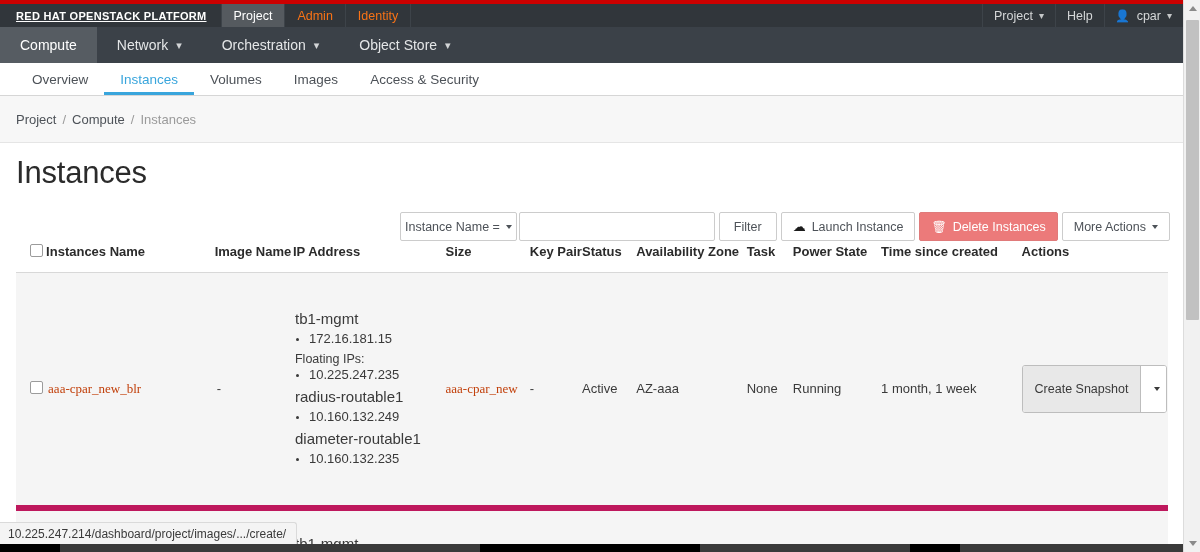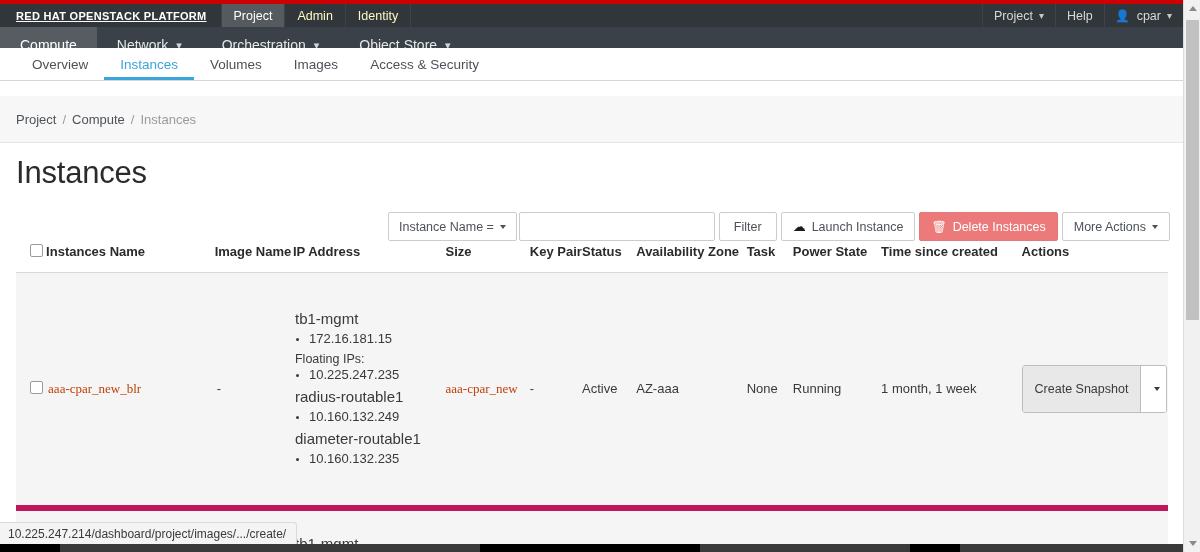--- a/index.html
+++ b/index.html
@@ -33,21 +33,21 @@
     color: #ffffff;
     font-size: 11px;
     font-weight: bold;
     letter-spacing: 0.3px;
     white-space: nowrap;
     text-decoration: underline;
   }
   .topnav-item {
     display: flex; align-items: center;
     padding: 0 12px;
-    color: #fef9c3;
+    color: #f97316;
     font-size: 12.5px;
     white-space: nowrap;
     border-left: 1px solid #3d4349;
   }
   .topnav-item.active {
     background: #555a5f;
     color: #ffffff;
   }
   .topbar-spacer { flex: 1 1 auto; border-left: 1px solid #3d4349; }
   .topnav-right {
@@ -82,21 +82,21 @@
     white-space: nowrap;
   }
   .secondbar-item.active {
     background: #565c62;
     color: #ffffff;
   }
   .secondbar-item .chev { font-size: 11px; margin-left: 8px; }
 
   
   .tabstrip {
-    position: absolute; top: 48px; left: 0;
+    position: absolute; top: 63px; left: 0;
     width: 1183px; height: 33px;
     background: #ffffff;
     border-bottom: 1px solid #d6d6d6;
     display: flex; align-items: stretch;
     padding-left: 16px;
   }
   .tab {
     display: flex; align-items: center;
     padding: 0 16px;
     font-size: 13.5px;
@@ -143,21 +143,21 @@
     padding: 0 11px;
     border: 1px solid #cccccc;
     background: #ffffff;
     color: #4d5258;
     font-size: 12.5px;
     border-radius: 2px;
     white-space: nowrap;
   }
   .filter-select {
     border-radius: 2px 2px 2px 2px;
-    padding: 0 10px;
+    padding: 0 4px;
   }
   .filter-input {
     width: 196px;
     height: 29px;
     border: 1px solid #cccccc;
     background: #ffffff;
     margin-left: 2px;
     border-radius: 2px;
     padding: 0 8px;
     font-size: 12.5px;

